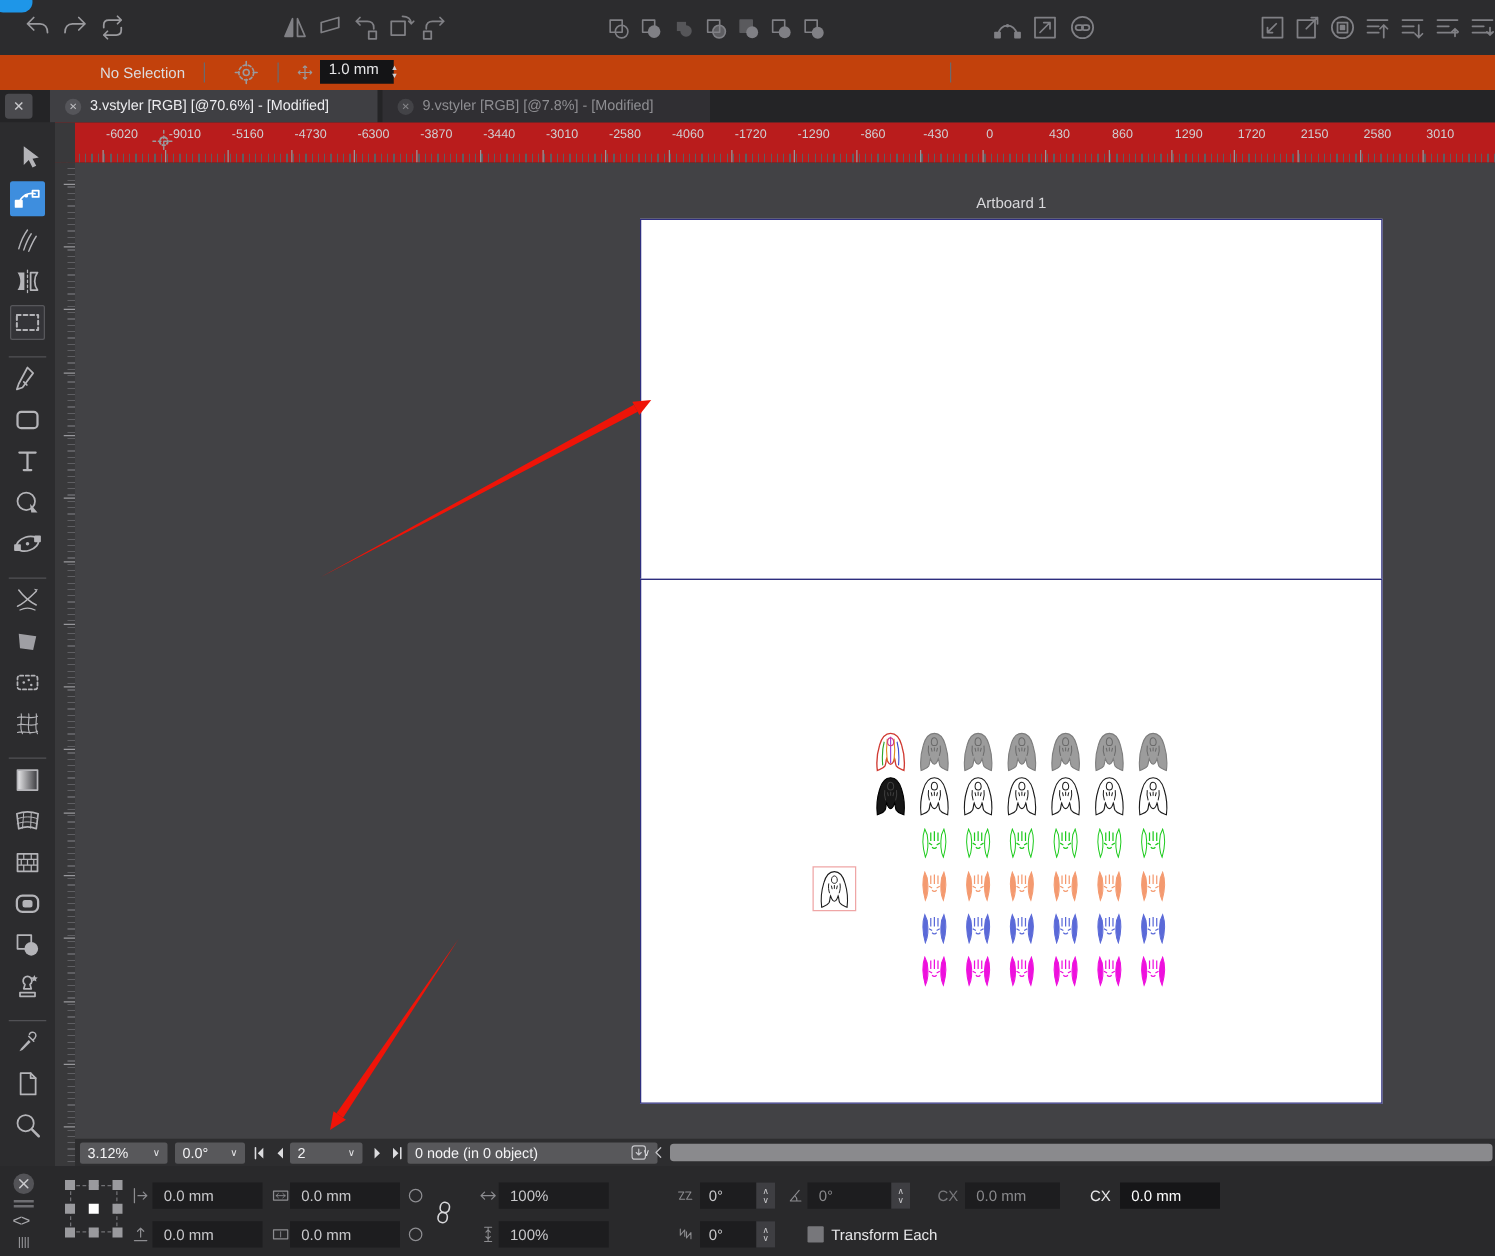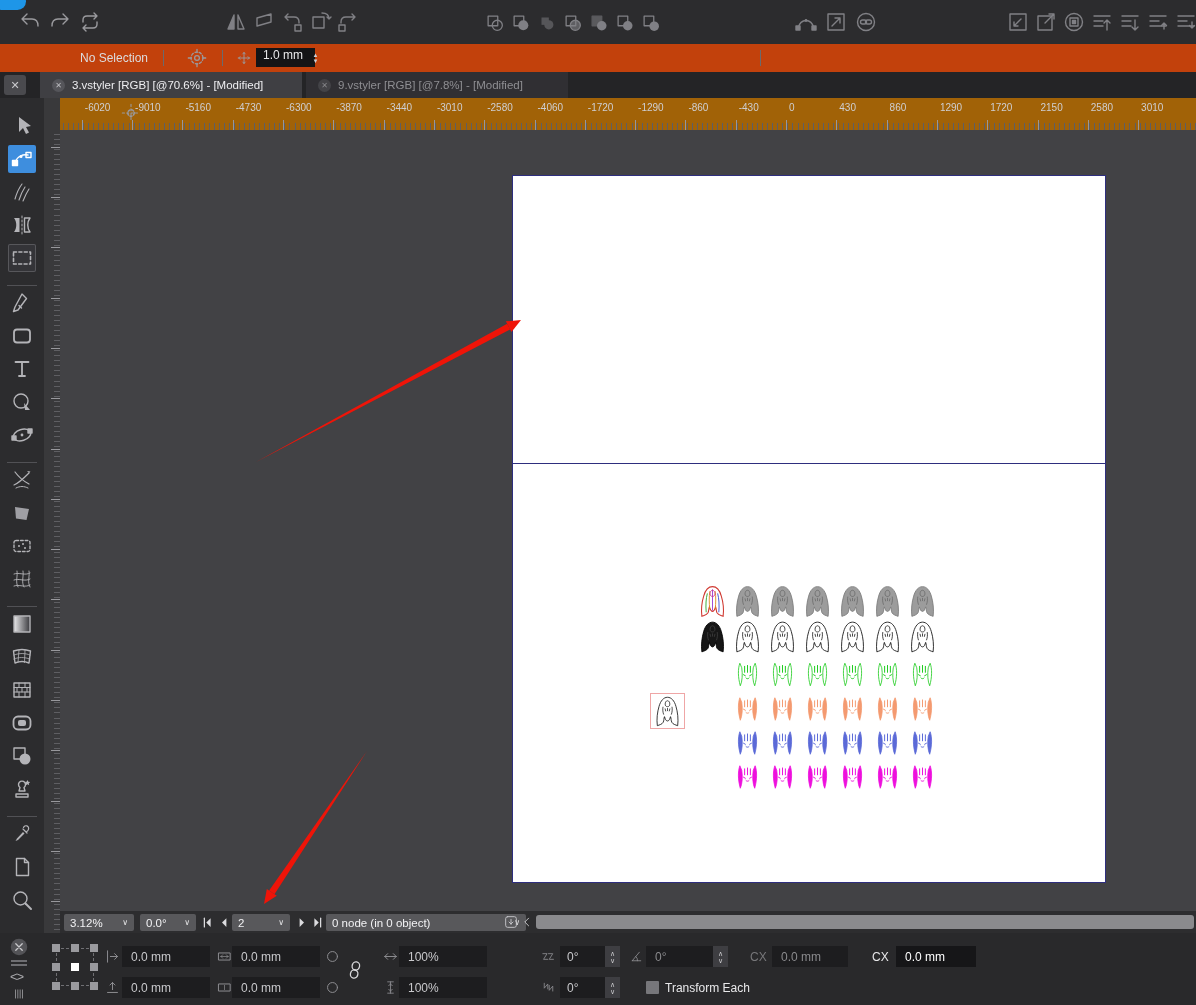--- a/index.html
+++ b/index.html
@@ -40,21 +40,21 @@
   
   .toolstrip{position:absolute;left:0;top:98px;width:44px;height:835px;background:#2c2c2e;}
   .tool-slot{position:absolute;left:8px;width:28px;height:28px;border-radius:2px;display:flex;
              align-items:center;justify-content:center;color:#b4b4b8;}
   .tool-slot svg{width:24px;height:24px;stroke:currentColor;fill:none;stroke-width:1.4;stroke-linecap:round;stroke-linejoin:round;}
   .tool-slot.selected{background:#3e8ede;color:#fff;}
   .tool-slot.pressed{background:#343438;box-shadow:inset 0 0 0 1px #57575b;}
   .tdiv{position:absolute;left:7px;width:30px;height:1px;background:#515155;}
   
   .rulercorner{position:absolute;left:44px;top:98px;width:16px;height:32px;background:#39393b;z-index:3;}
-  .hruler{position:absolute;left:44px;top:98px;width:1152px;height:32px;background:#a16207;overflow:hidden;z-index:2;}
+  .hruler{position:absolute;left:44px;top:98px;width:1152px;height:32px;background:#b91c1c;overflow:hidden;z-index:2;}
   .hminor{position:absolute;left:0;bottom:0;width:100%;height:7px;
           background:repeating-linear-gradient(to right,transparent 0 4.03px,#5e5e62 4.03px 5.03px);}
   .htick{position:absolute;bottom:0;width:1px;height:10px;background:#98989c;}
   .hlab{position:absolute;top:4px;font-size:10px;color:#cfcfd2;white-space:nowrap;}
   .origin-marker{position:absolute;left:74px;top:2px;width:26px;height:26px;color:#9a9a9e;}
   .vruler{position:absolute;left:44px;top:130px;width:16px;height:803px;background:#39393b;overflow:hidden;z-index:2;}
   .vminor{position:absolute;top:0;right:0;height:100%;width:6px;
           background:repeating-linear-gradient(to bottom,transparent 0 4.03px,#5e5e62 4.03px 5.03px);}
   .vtick{position:absolute;right:0;width:9px;height:1px;background:#98989c;}
   .vlab{position:absolute;left:2px;font-size:9.5px;color:#c6c6c9;white-space:nowrap;
@@ -553,20 +553,21 @@
         <div class="vtick" style="top: 670.6px;"></div>
         <div class="vlab" style="top: 668.6px;">-860</div>
         <div class="vtick" style="top: 720.9px;"></div>
         <div class="vlab" style="top: 718.9px;">-1290</div>
         <div class="vtick" style="top: 771.2px;"></div>
         <div class="vlab" style="top: 769.2px;">-1720</div>
       </div>
   </div>
 
   <div class="canvas">
+    <div class="ab-label ab1l">Artboard 1</div>
     <div class="artboard ab1"></div>
     <div class="artboard ab2"></div>
     <div id="glyphs">
         <div class="gcell" style="left: 639px; top: 455px; width: 27px; height: 33px;"><svg viewBox="0 0 30 36">
             <use href="#g-mask-multi"></use>
           </svg></div>
         <div class="gcell cell-gray" style="left: 674px; top: 455px; width: 27px; height: 33px;"><svg viewBox="0 0 30 36">
             <use href="#g-mask"></use>
           </svg></div>
         <div class="gcell cell-gray" style="left: 709px; top: 455px; width: 27px; height: 33px;"><svg viewBox="0 0 30 36">

